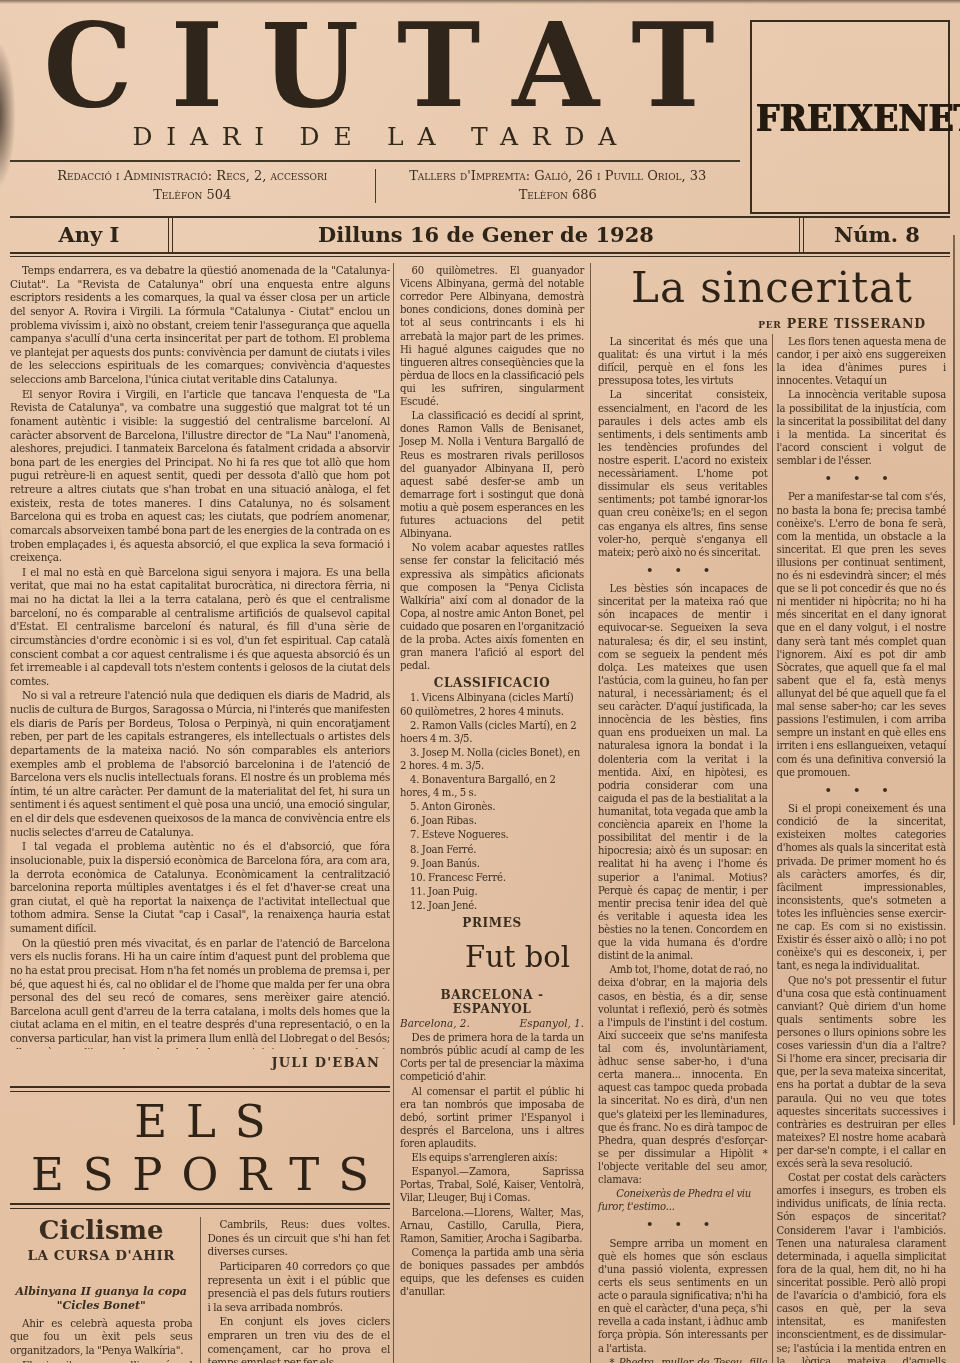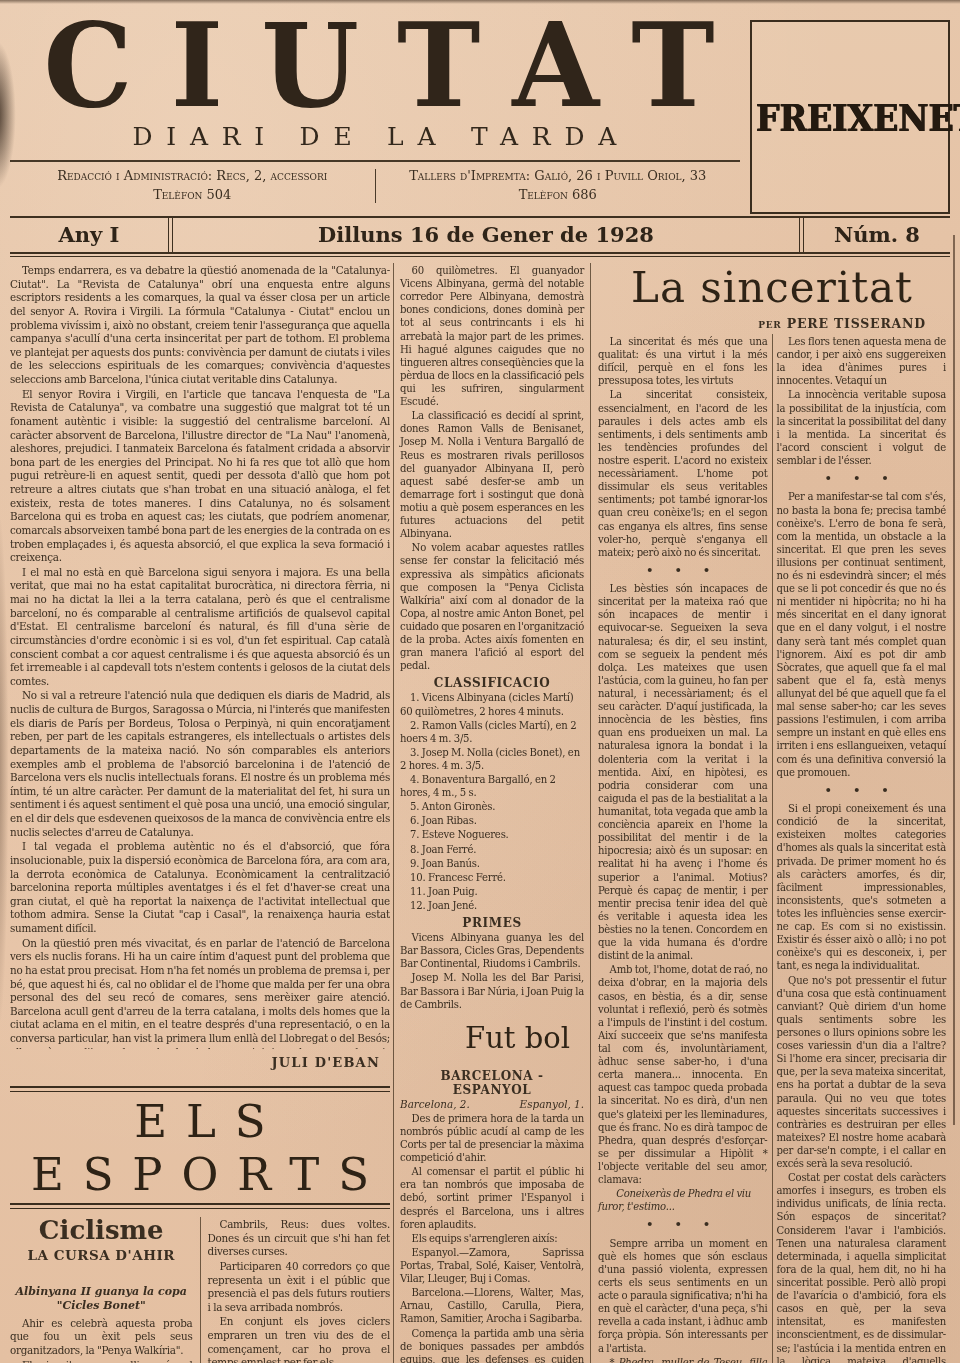--- a/index.html
+++ b/index.html
@@ -196,24 +196,20 @@
           <p class="p listitem">5.  Anton Gironès.</p>
           <p class="p listitem">6.  Joan Ribas.</p>
           <p class="p listitem">7.  Esteve Nogueres.</p>
           <p class="p listitem">8.  Joan Ferré.</p>
           <p class="p listitem">9.  Joan Banús.</p>
           <p class="p listitem">10.  Francesc Ferré.</p>
           <p class="p listitem">11.  Joan Puig.</p>
           <p class="p listitem">12.  Joan Jené.</p>
         </div>
       <h4 class="center-caps">PRIMES</h4>
-      <div>
-          <p class="p">Vicens Albinyana guanya les del Bar Bassora, Cicles Gras, Dependents Bar Continental, Riudoms i Cambrils.</p>
-          <p class="p">Josep M. Nolla les del Bar Parisi, Bar Bassora i Bar Núria, i Joan Puig la de Cambrils.</p>
-        </div>
       <h3 class="futbol-title">Fut bol</h3>
       <h4 class="center-caps">BARCELONA - ESPANYOL</h4>
       <div class="scoreline">
         <span>Barcelona, 2.</span>
         <span>Espanyol, 1.</span>
       </div>
       <div>
           <p class="p">Des de primera hora de la tarda un nombrós públic acudí al camp de les Corts per tal de presenciar la màxima competició d'ahir.</p>
           <p class="p">Al comensar el partit el públic hi era tan nombrós que imposaba de debó, sortint primer l'Espanyol i després el Barcelona, uns i altres foren aplaudits.</p>
           <p class="p">Els equips s'arrengleren aixís:</p>

